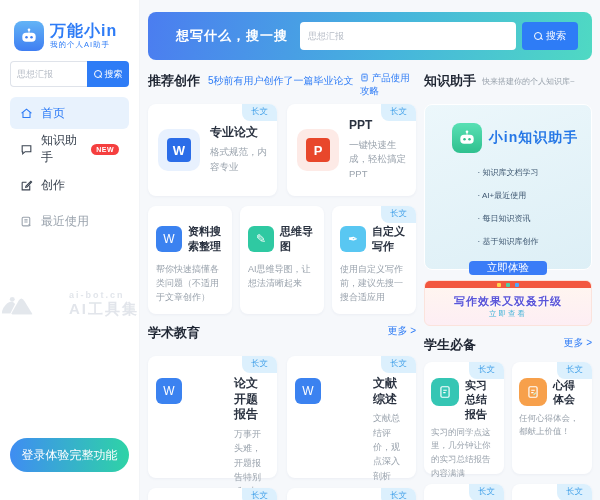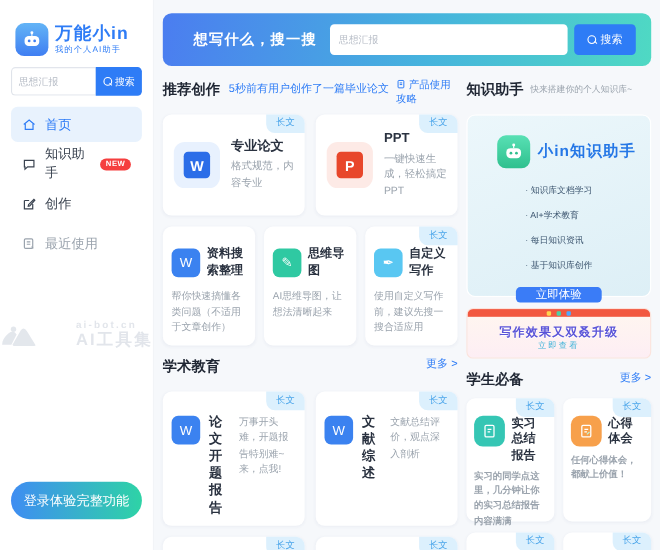--- a/index.html
+++ b/index.html
@@ -65,21 +65,21 @@
 
   .tool-card { height:108px; padding:10px 8px; }
   .tool-head { display:flex; align-items:center; gap:6px; margin-bottom:8px; margin-top:8px; }
   .icon-sm { width:26px; height:26px; border-radius:6px; display:flex; align-items:center; justify-content:center; flex-shrink:0; color:#fff; font-size:12px; }
   .ic-word-sm { background:#3b82f0; } .ic-mind { background:#2fc9a2; } .ic-pen { background:#59c7f2; }
   .tool-title { font-size:11px; font-weight:bold; color:#2a3240; line-height:1.35; }
   .tool-desc { font-size:9px; color:#9aa3ad; line-height:1.6; }
 
   .list-card { height:122px; padding:10px 8px; display:flex; gap:8px; }
   .list-card .icon-sm { margin-top:12px; }
-  .list-text { display:flex; flex-direction:row; gap:4px; margin-top:10px; min-width:0; }
+  .list-text { display:flex; flex-direction:column; gap:4px; margin-top:10px; min-width:0;margin-left:44px; }
   .stub-row { margin-top:10px; }
   .stub-card { height:60px; }
 
   
   .kn-panel { height:166px; border-radius:8px; background:linear-gradient(160deg,#ecf7fb,#ddeff6); border:1px solid #ffffff; display:flex; flex-direction:column; align-items:center; padding-top:18px; }
   .kn-title-row { display:flex; align-items:center; gap:7px; margin-bottom:14px;margin-left:14px; }
   .kn-logo { width:30px; height:30px; border-radius:8px; background:linear-gradient(180deg,#58e0b4,#2fc08e); display:flex; align-items:center; justify-content:center; }
   .kn-title { font-size:14px; font-weight:bold; color:#2577e6; letter-spacing:1px; }
   .kn-feats { display:grid; grid-template-columns:1fr; column-gap:10px; row-gap:12px; font-size:8px; color:#3d5670; margin-bottom:14px; padding:0 10px; }
   .kn-feats span::before { content:"· "; }
@@ -87,21 +87,21 @@
   .promo { margin-top:10px; height:46px; border-radius:6px; overflow:hidden; background:linear-gradient(180deg,#fff6ef,#fdeef4); border:1px solid #fbe3dc; cursor:pointer; }
   .promo-top { height:7px; background:#f2573f; display:flex; align-items:center; justify-content:center; gap:5px; }
   .promo-top i { width:4px; height:4px; border-radius:1px; display:block; }
   .promo-title { text-align:center; font-size:11px; font-weight:bold; color:#5a54d8; letter-spacing:1px; text-shadow:0 1px 0 #fff; margin-top:6px; }
   .promo-sub { text-align:center; font-size:7.5px; color:#3fb3d9; letter-spacing:2px; }
   .stu-card { height:112px; padding:8px 7px; }
   .stu-head { display:flex; gap:6px; margin-top:8px; margin-bottom:5px; align-items:flex-start; }
   .icon-doc { width:28px; height:28px; border-radius:8px; display:flex; align-items:center; justify-content:center; flex-shrink:0; }
   .ic-teal { background:#35c6b4; } .ic-orange { background:#f7a04b; }
   .stu-title { font-size:11px; font-weight:bold; color:#2a3240; line-height:1.3; }
-  .stu-desc { font-size:8.5px; color:#9aa3ad; line-height:1.6;font-weight:bold; }
+  .stu-desc { font-size:8.5px; color:#9aa3ad; line-height:1.6; }
   .gap-top { margin-top:10px; }
 
   .mag { width:9px; height:9px; position:relative; display:inline-block; }
   .mag::before { content:""; position:absolute; width:6px; height:6px; border:1.3px solid #fff; border-radius:50%; left:0; top:0; }
   .mag::after { content:""; position:absolute; width:3px; height:1.3px; background:#fff; transform:rotate(45deg); left:5.5px; top:6.5px; }
 </style>
 </head>
 <body>
 
 <div class="page">
@@ -301,21 +301,21 @@
                   <rect x="11.4" y="5" width="1.2" height="3" fill="#fff"></rect>
                   <rect x="4" y="8" width="16" height="11" rx="4.5" fill="#fff"></rect>
                   <circle cx="9" cy="13.5" r="1.5" fill="#2fc08e"></circle>
                   <circle cx="15" cy="13.5" r="1.5" fill="#2fc08e"></circle>
                 </svg>
             </div>
             <span class="kn-title">小in知识助手</span>
           </div>
           <div class="kn-feats">
             <span>知识库文档学习</span>
-            <span>AI+学术教育</span>
+            <span>AI+最近使用</span>
             <span>每日知识资讯</span>
             <span>基于知识库创作</span>
           </div>
           <button class="kn-cta">立即体验</button>
         </div>
 
         <div class="promo">
           <div class="promo-top">
             <i style="background:#ffd34d"></i>
               <i style="background:#4dd0a5"></i>

